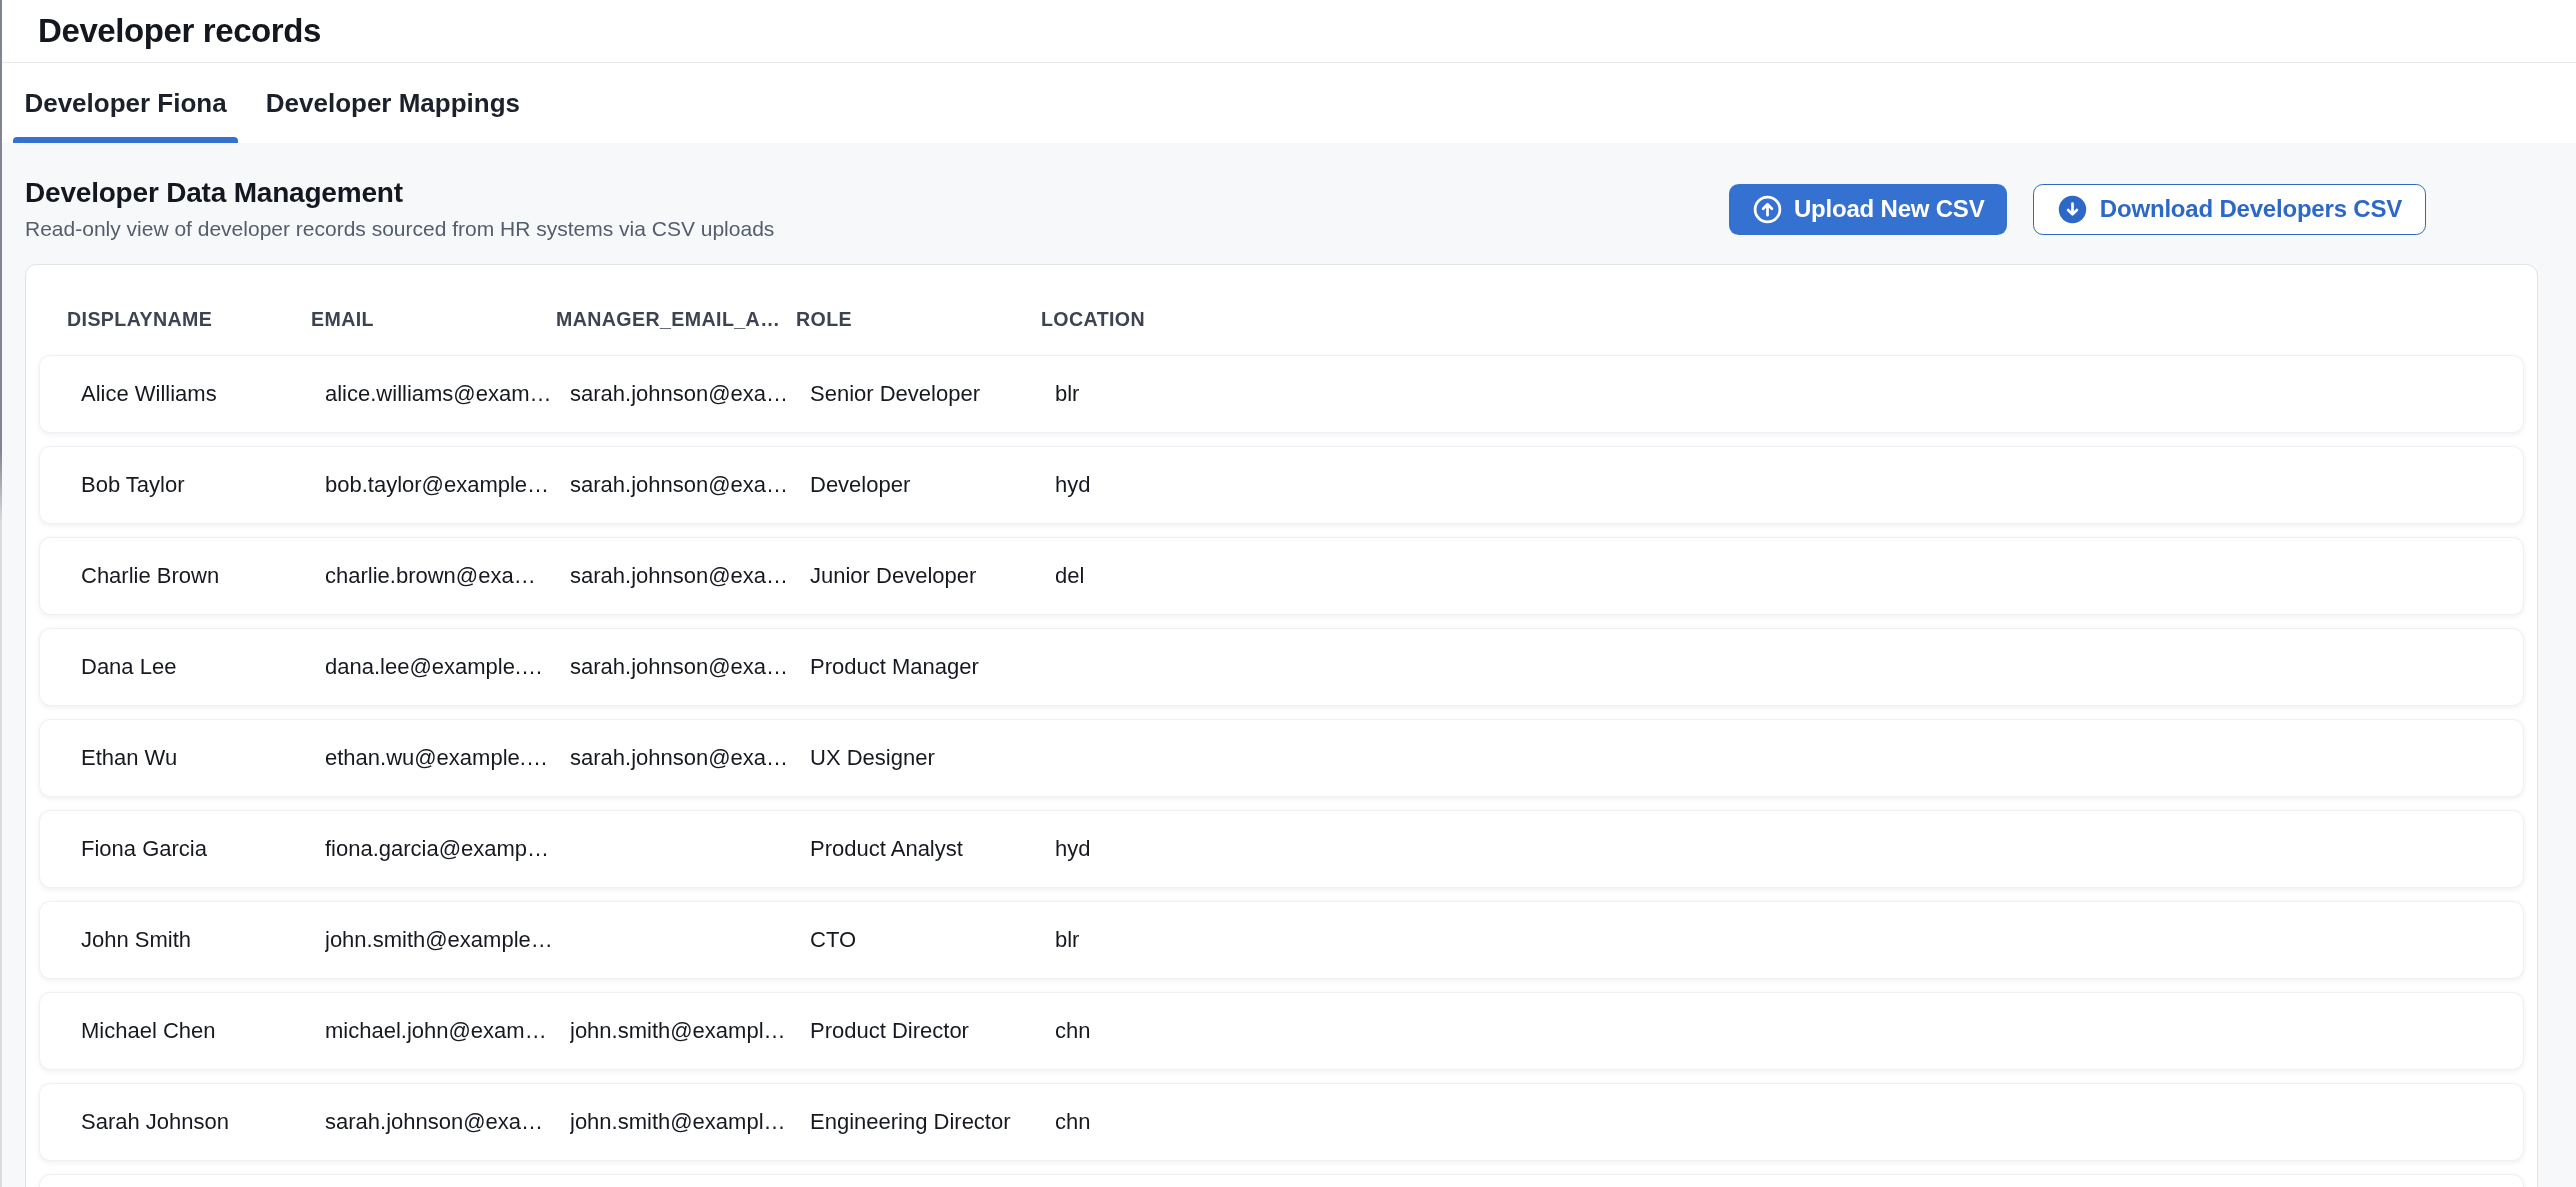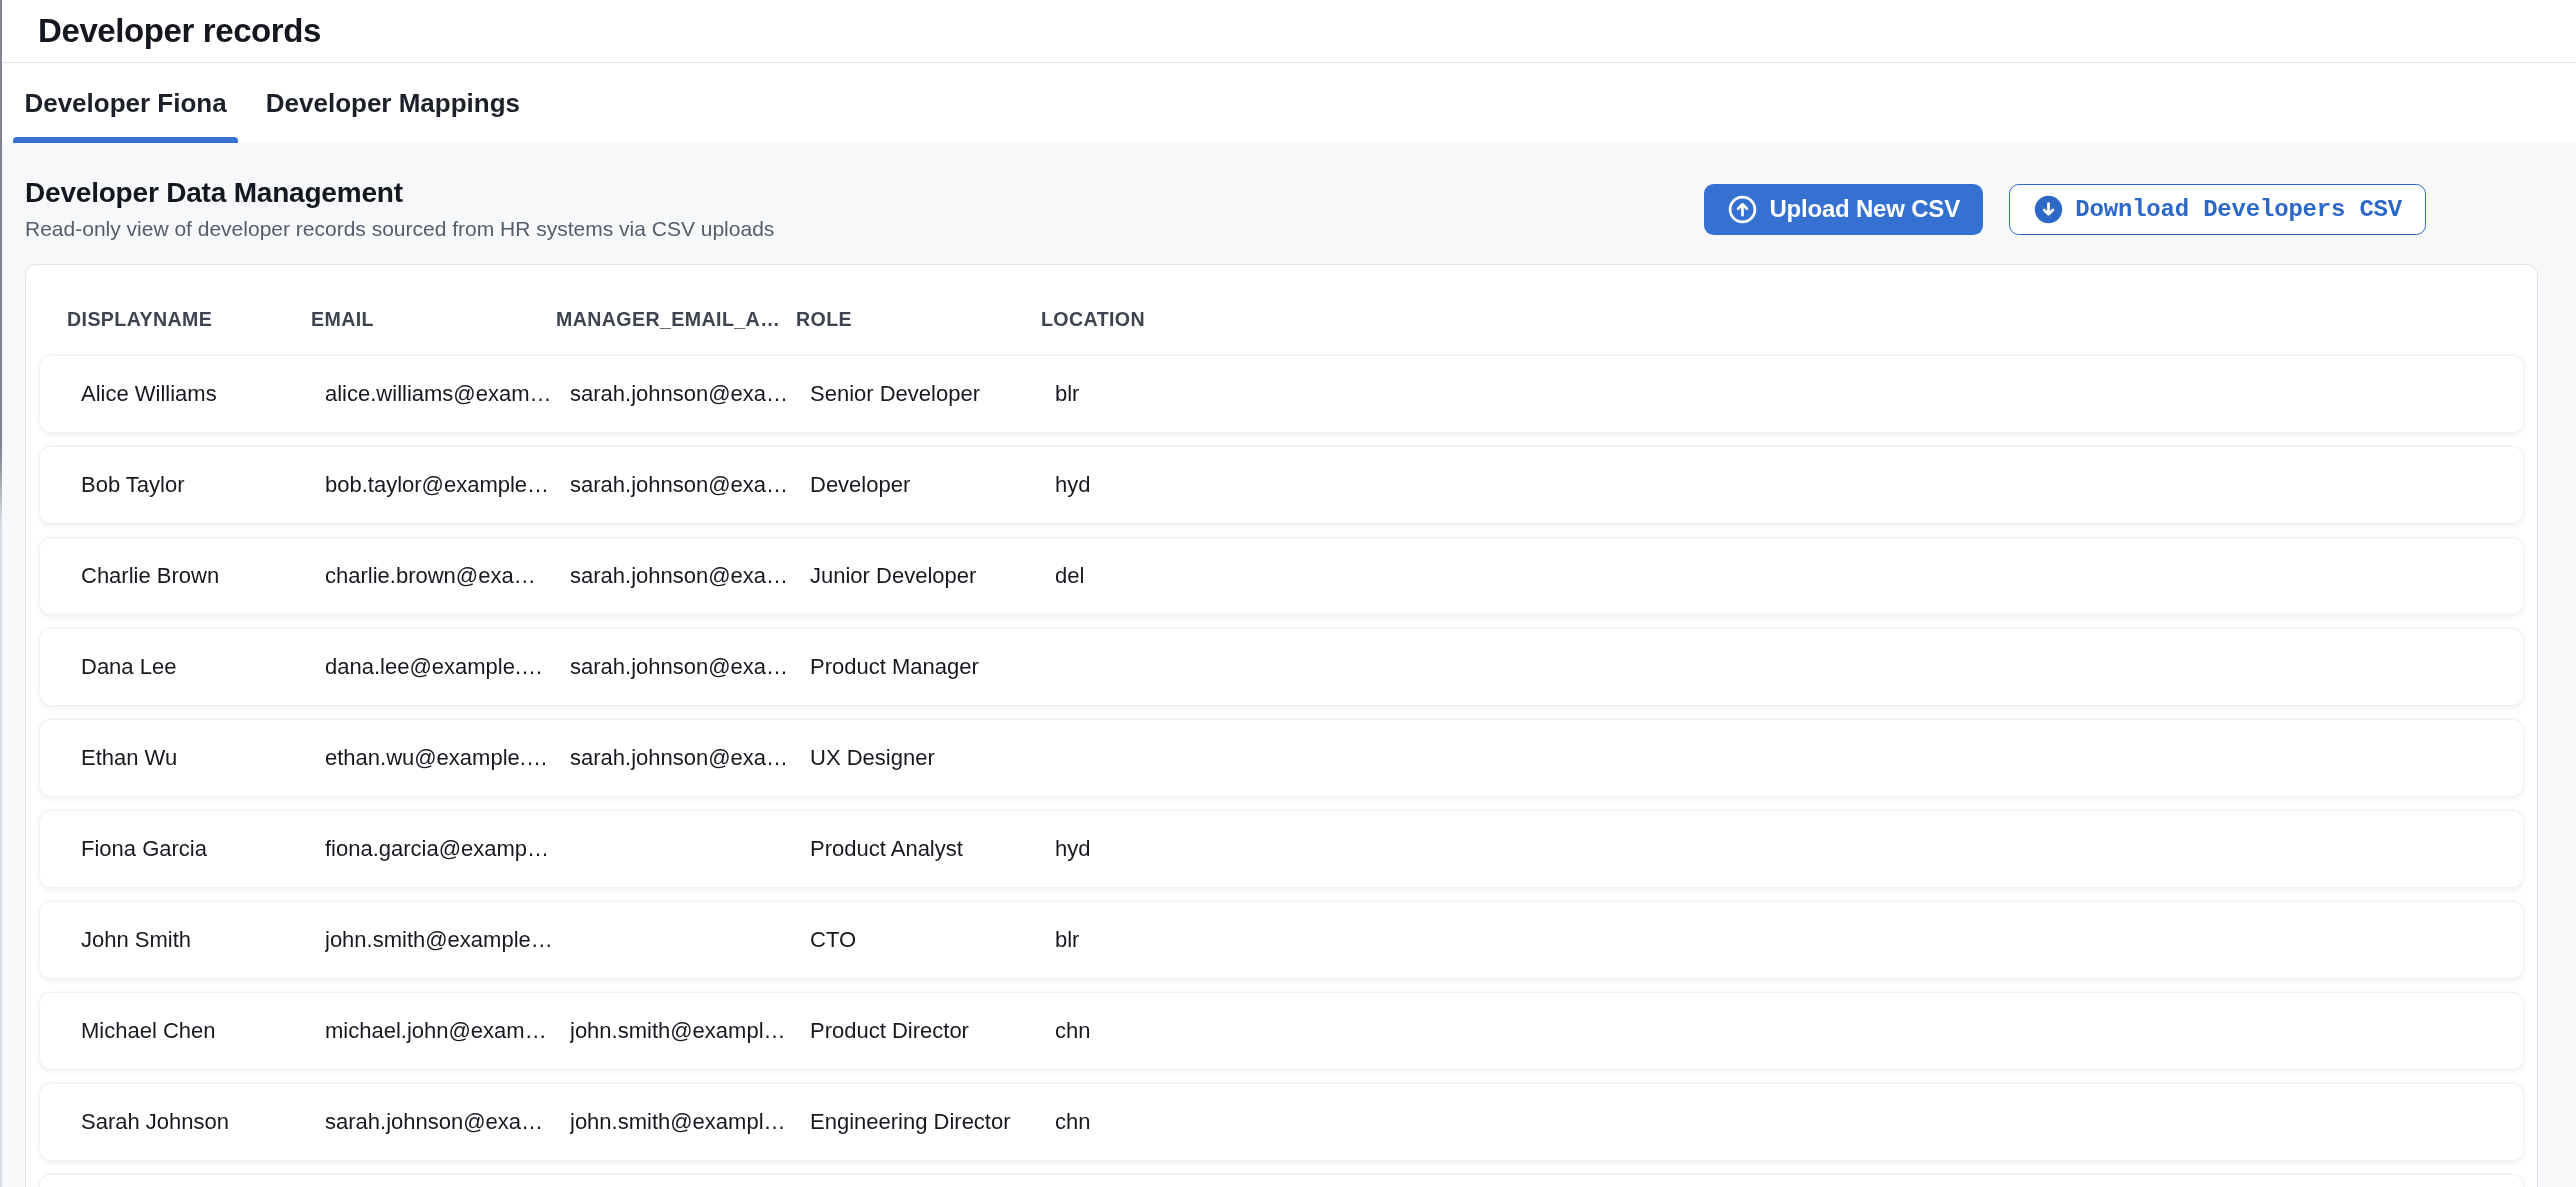--- a/index.html
+++ b/index.html
@@ -68,21 +68,20 @@
     font-family: inherit; letter-spacing: -0.2px;
     box-sizing: border-box;
   }
   .btn svg { flex: 0 0 auto; }
   .btn-primary {
     background: var(--accent, #3471d0); color: #ffffff; border: none;
   }
   .btn-outline {
     background: #ffffff; color: var(--accent-dark, #2d68c7);
     border: 1.6px solid var(--accent-dark, #2d68c7);
-    font-family: Liberation Mono, monospace;
   }
 
   
   .card {
     background: #ffffff;
     border: 0.8px solid var(--card-border, #dfe2e8);
     border-radius: 11.4px;
     height: 1308px;          
     box-sizing: border-box;
     overflow: hidden;

